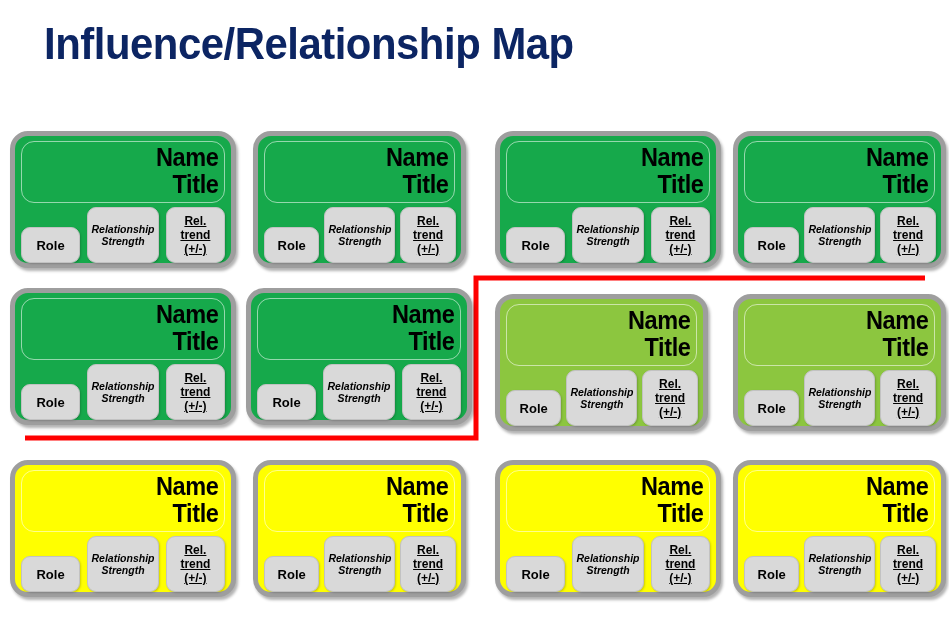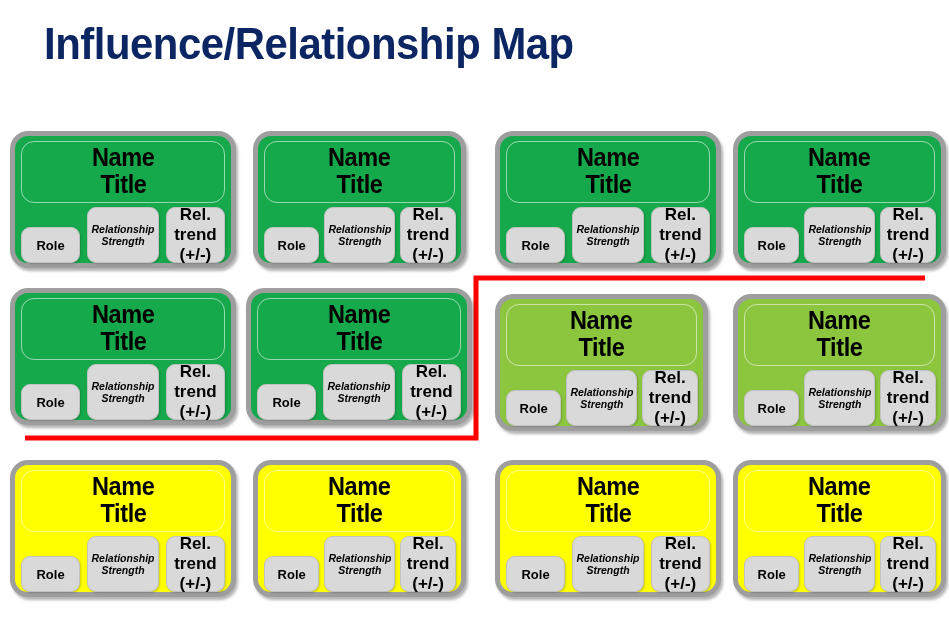--- a/index.html
+++ b/index.html
@@ -62,21 +62,21 @@
   .person-card.c-light  { background: #8CC63F; }
   .person-card.c-yellow { background: #FFFF00; }
 
   .card-header {
     box-sizing: border-box;
     border: 1px solid rgba(255,255,255,0.55);
     border-radius: 13px;
     flex: 1 1 auto;
     display: flex;
     flex-direction: column;
-    align-items: center;
+    align-items: flex-end;
     justify-content: center;
     padding: 2px 4px 4px 4px;
   }
   .card-name, .card-title {
     color: #000000;
     font-weight: bold;
     font-size: 25px;
     line-height: 1.08;
     text-align: center;
     letter-spacing: -0.4px;
@@ -102,21 +102,21 @@
     align-items: center;
     justify-content: center;
     text-align: center;
     color: #000000;
     font-weight: bold;
     padding: 2px 3px;
     box-shadow: 1px 1px 2px rgba(0,0,0,0.18);
   }
   .attr-role     { flex: 0 0 29%; font-size: 13px; margin-top: 20px; }
   .attr-strength { flex: 0 0 33%; font-size: 10.5px; line-height: 1.18; font-style: italic; }
-  .attr-trend    { flex: 0 0 29%; font-size: 17px; line-height: 1.18; }
+  .attr-trend    { flex: 0 0 29%; font-size: 12px; line-height: 1.18; text-decoration: underline; }
   .attr-line { display: block; }
 </style>
 </head>
 <body>
 
 <div id="page-title">Influence/Relationship Map</div>
 
 <div id="map-canvas">
 
   <svg id="connector-line" viewBox="0 0 949 617" xmlns="http://www.w3.org/2000/svg">

